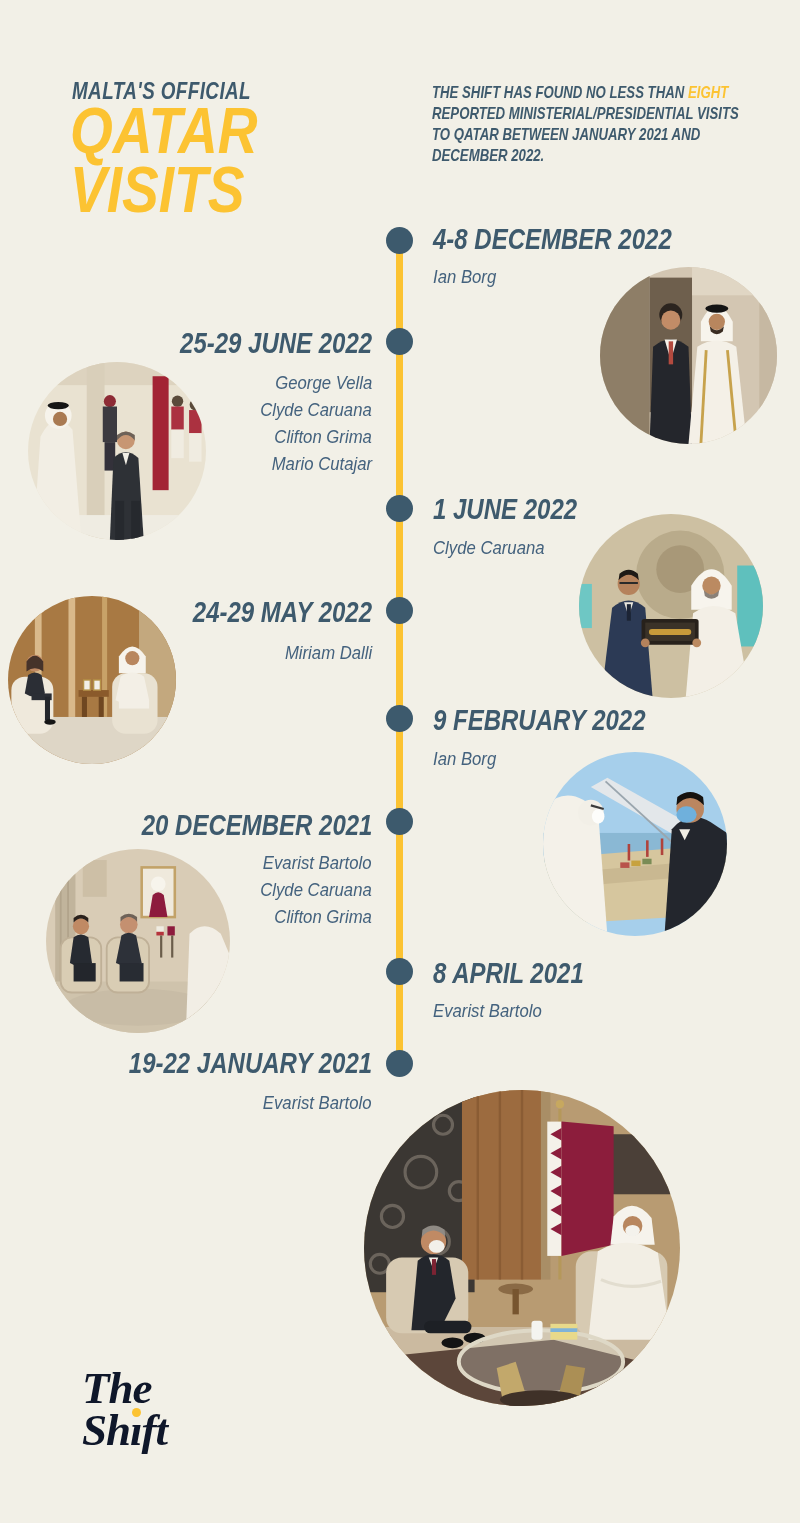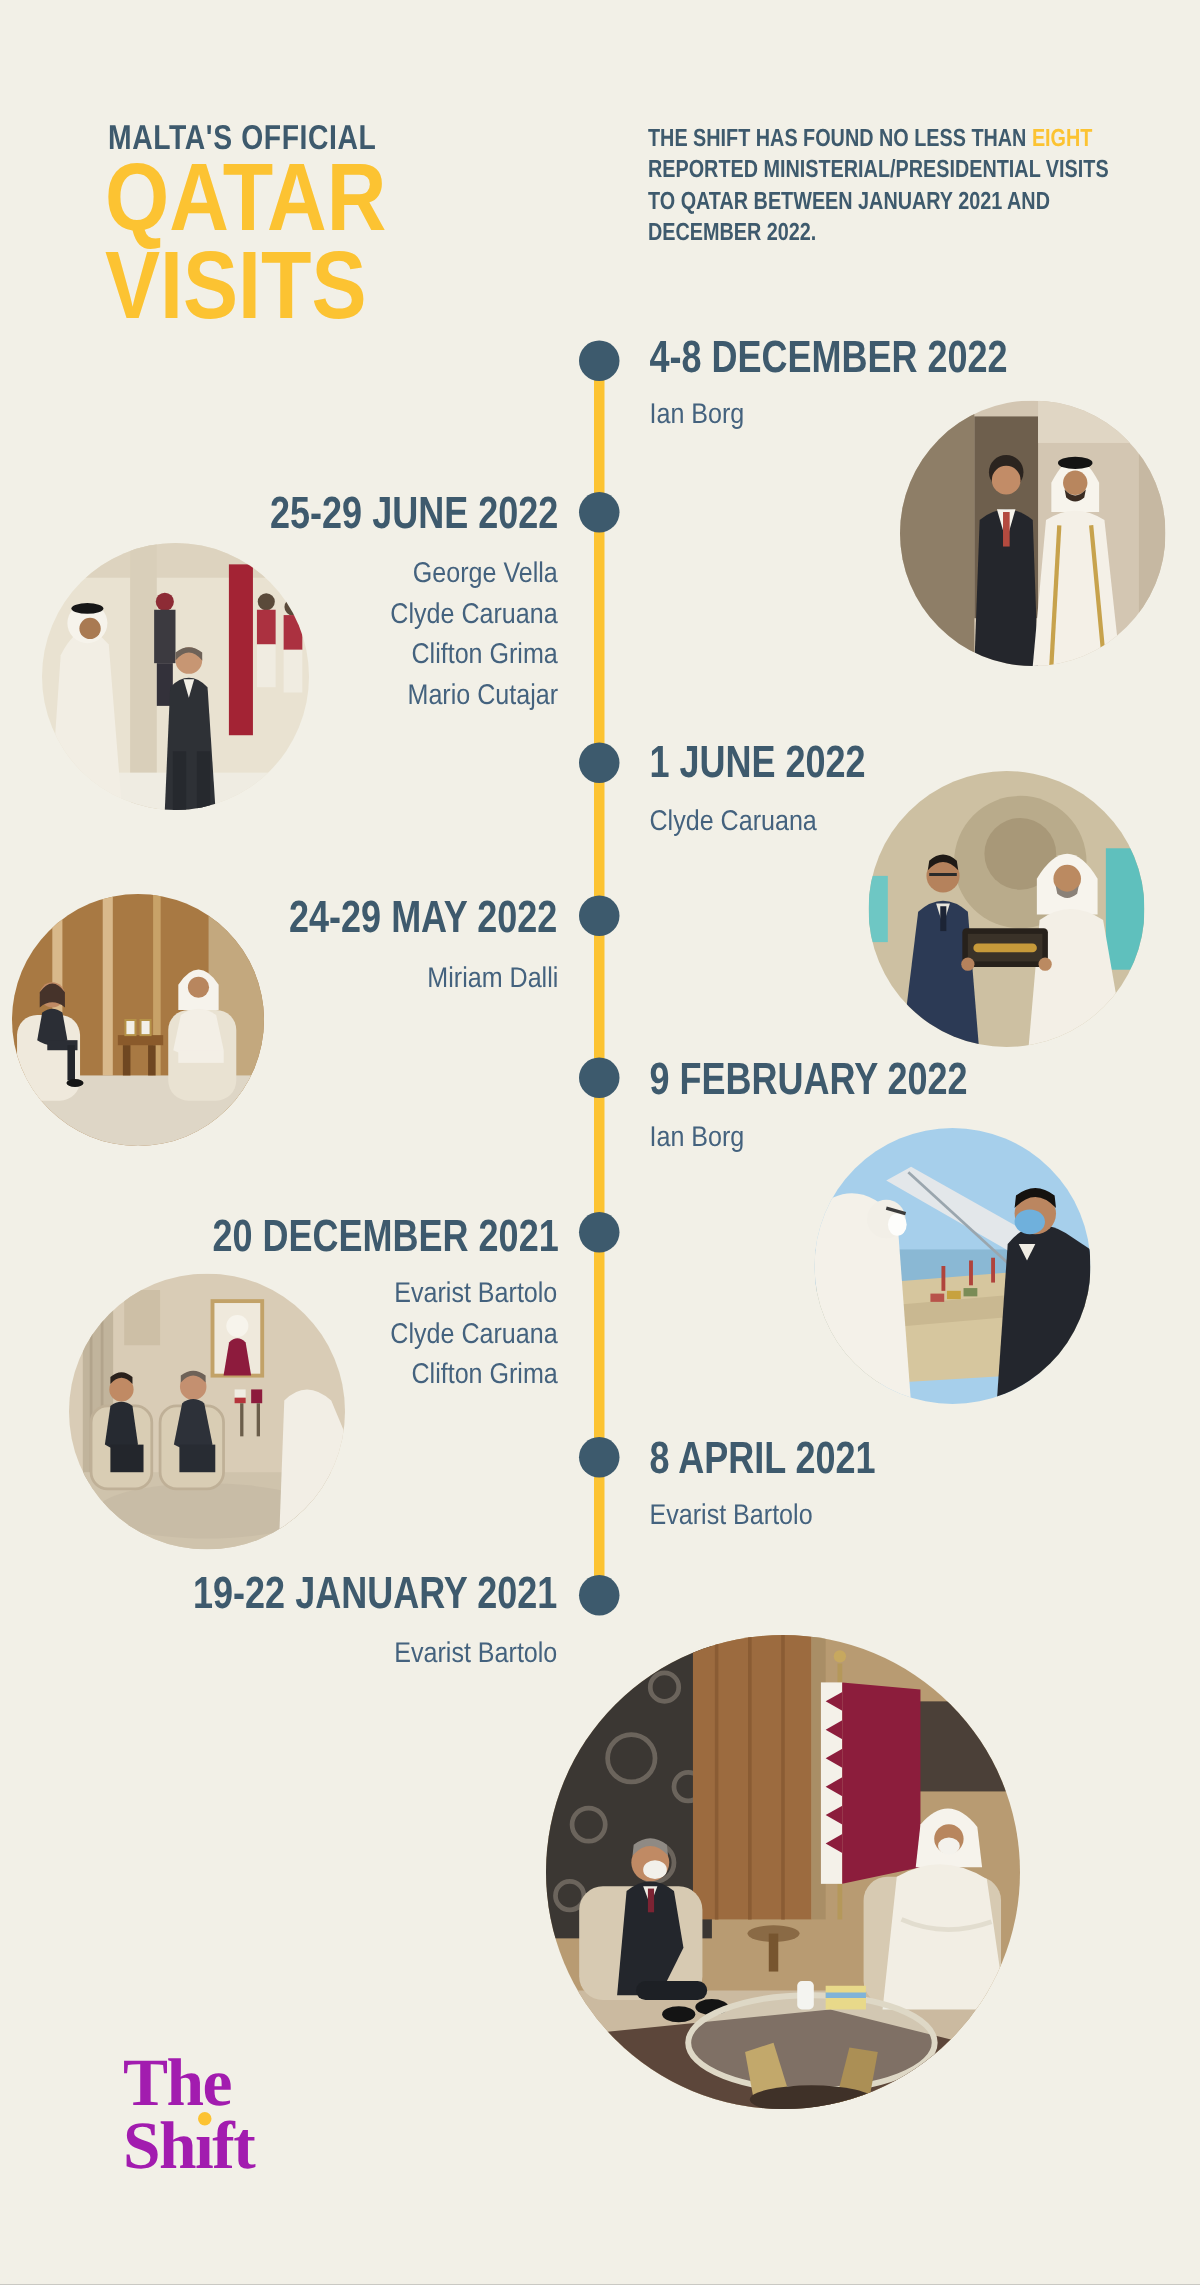--- a/index.html
+++ b/index.html
@@ -1,19 +1,19 @@
 <!DOCTYPE html>
 <html><head>
 <meta charset="utf-8">
 <style>
   html,body{margin:0;padding:0;}
   body{background:#888;display:flex;justify-content:center;}
   #canvas{
     position:relative;width:800px;height:1523px;background:#f2f0e7;
-    font-family:"Liberation Sans",sans-serif;overflow:hidden;
+    font-family:"Liberation Sans",sans-serif;overflow:hidden;font-style:italic;
   }
   
   .kicker{
     position:absolute;left:72px;top:78px;
     font-size:23px;font-weight:bold;letter-spacing:.5px;color:#3e5a6d;
     transform:scaleX(.82);transform-origin:left top;white-space:nowrap;
   }
   .big-title{
     position:absolute;left:70px;top:102px;
     font-size:64px;line-height:.92;font-weight:800;color:#fcc332;
@@ -39,21 +39,21 @@
     position:absolute;font-size:19px;color:#44627e;white-space:nowrap;
   }
   .name.r{left:433px;transform:scaleX(.88);transform-origin:left top;}
   .name.l{right:428px;transform:scaleX(.88);transform-origin:right top;text-align:right;}
   
   .photo{position:absolute;border-radius:50%;overflow:hidden;}
   .photo svg{display:block;width:100%;height:100%;}
   
   .logo{
     position:absolute;left:82px;top:1368px;
-    font-family:"Liberation Serif",serif;font-weight:bold;color:#a21caf;
+    font-family:"Liberation Serif",serif;font-weight:bold;color:#0f172a;
     font-size:45px;line-height:.93;letter-spacing:-1px;
   }
   .logo .idot{position:relative;}
   .logo .idot::after{
     content:"";position:absolute;left:2px;top:3px;width:9px;height:9px;border-radius:50%;background:#fcc332;
   }
 </style>
 </head>
 <body>
 

